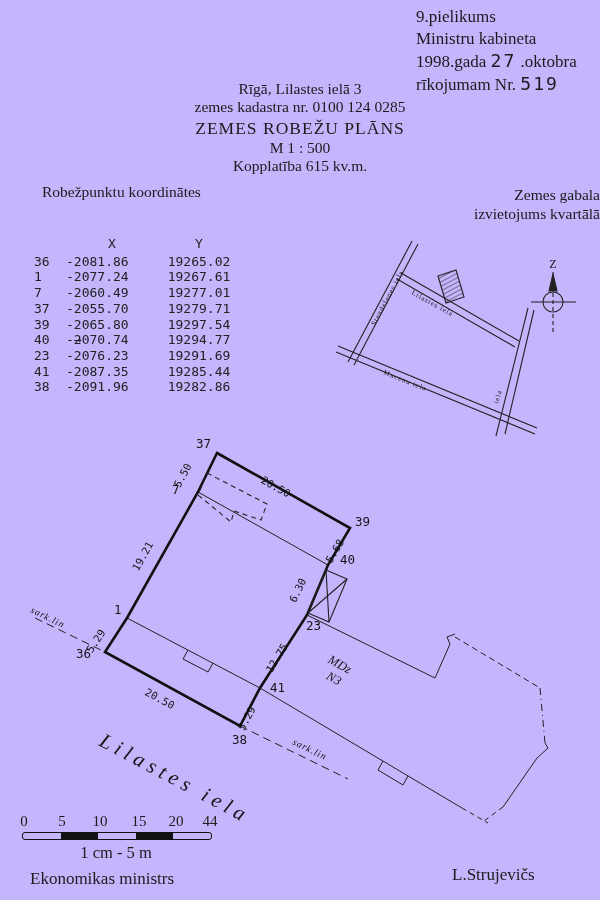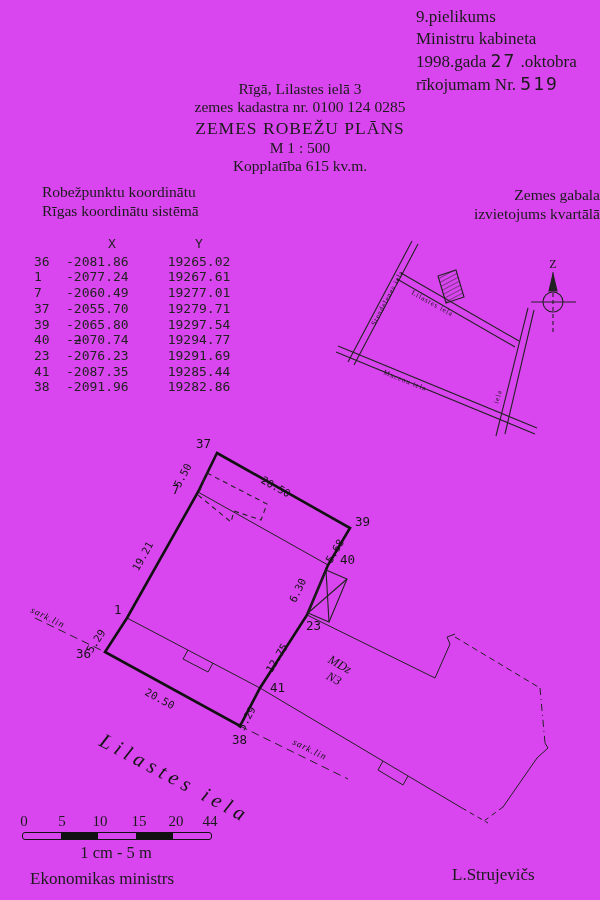--- a/index.html
+++ b/index.html
@@ -1,18 +1,18 @@
 <!DOCTYPE html>
 <html><head>
 <meta charset="utf-8">
 <style>
   html,body{margin:0;padding:0;background:#e8e8e8;}
   .page{
     position:relative;width:600px;height:900px;margin:0 auto;
-    background:#d946ef;color:#1b1b1b;overflow:hidden;
+    background:#c4b5fd;color:#1b1b1b;overflow:hidden;
     font-family:"Liberation Serif", serif;
   }
   
   .annex{position:absolute;left:416px;top:6px;font-size:17px;line-height:22px;white-space:nowrap;}
   .typed{font-family:"DejaVu Sans Mono",monospace;font-size:18px;letter-spacing:2px;}
   
   .titleblock{position:absolute;left:100px;top:80px;width:400px;text-align:center;}
   .titleblock .l{font-size:15.5px;line-height:18px;}
   .titleblock .h{font-size:17.5px;letter-spacing:1px;line-height:22px;margin-top:1px;}
   
@@ -62,22 +62,21 @@
 
   <div class="titleblock">
     <div class="l">Rīgā, Lilastes ielā 3</div>
     <div class="l">zemes kadastra nr. 0100 124 0285</div>
     <div class="h">ZEMES ROBEŽU PLĀNS</div>
     <div class="l">M 1 : 500</div>
     <div class="l">Kopplatība 615 kv.m.</div>
   </div>
 
   <div class="coordtitle">
-    <div>Robežpunktu koordinātu</div>
-    <div>Rīgas koordinātu sistēmā</div>
+    <div>Robežpunktu koordinātes</div>
   </div>
   <div class="ctable">
     <div class="crow chead">
       <span class="c-pt"></span>
       <span class="c-x">X</span>
       <span class="c-y">Y</span>
     </div>
     <div class="crow">
         <span class="c-pt">36</span>
         <span class="c-x">-2081.86</span>

